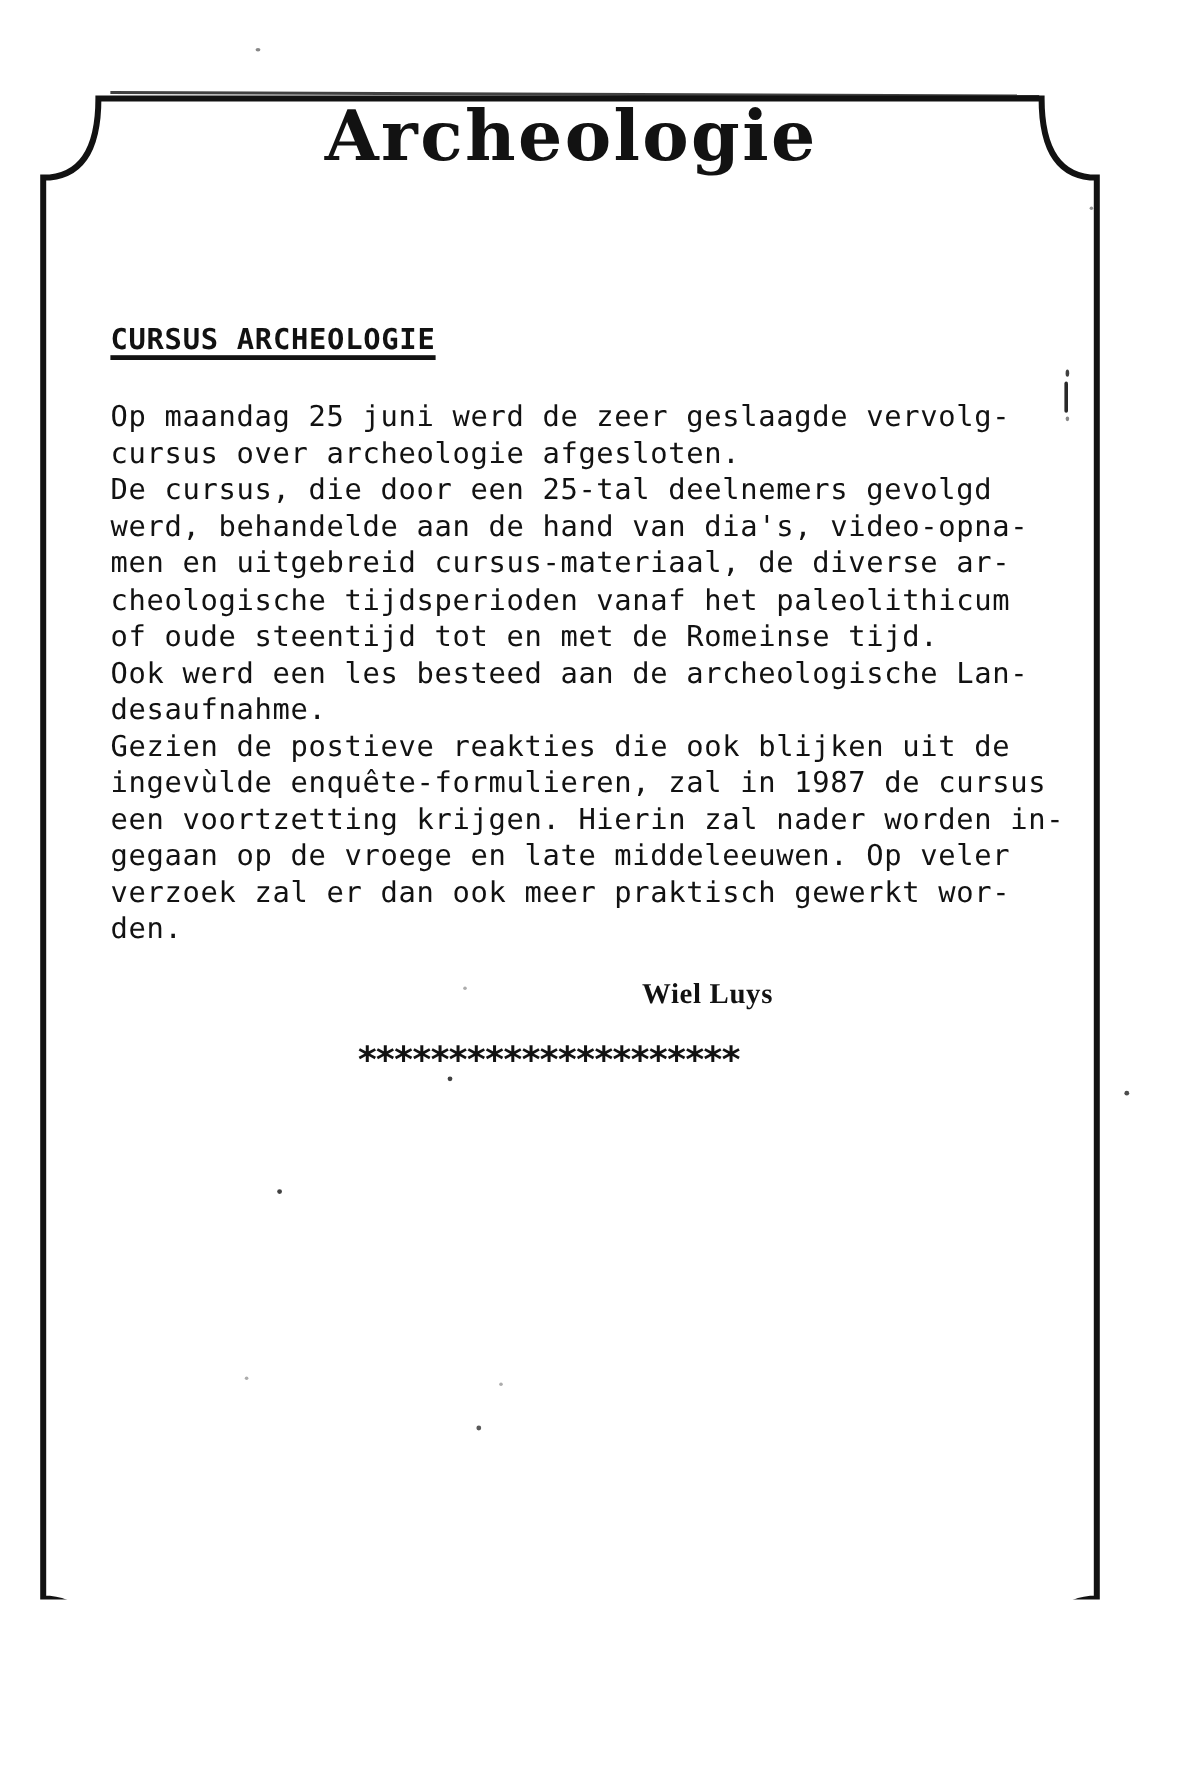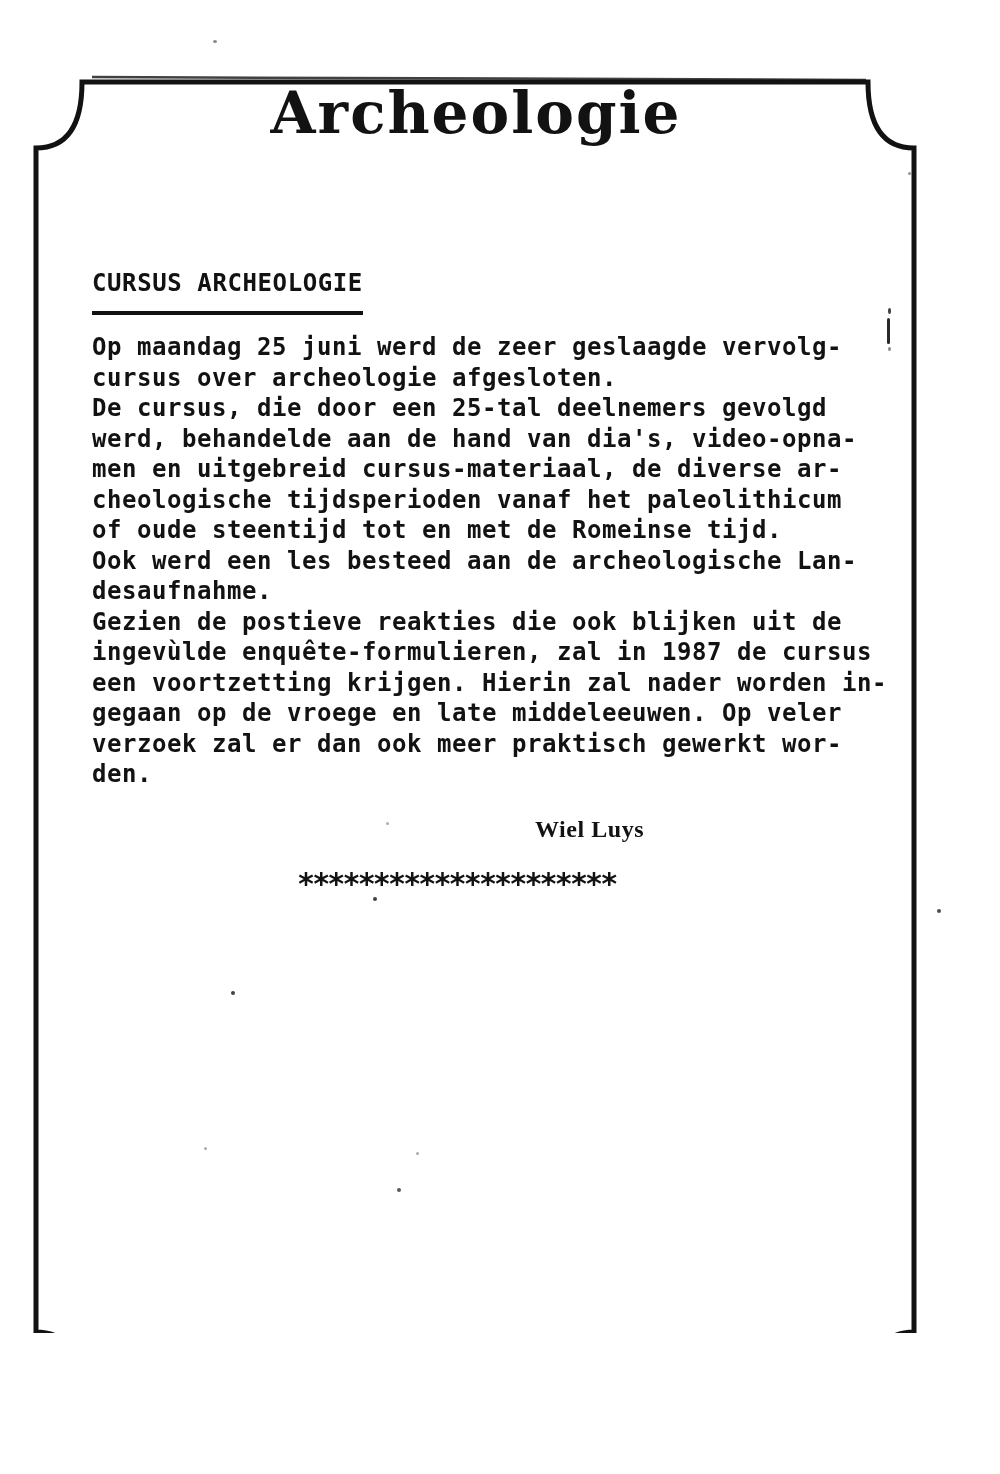--- a/index.html
+++ b/index.html
@@ -43,29 +43,29 @@
   .heading {
     position: absolute;
     left: 92px;
     top: 271px;
     margin: 0;
     font-family: "DejaVu Sans Mono", monospace;
     font-weight: bold;
     font-size: 24px;
     line-height: 1;
     letter-spacing: 0.6px;
-    padding-bottom: 16px;
+    padding-bottom: 1px;
     border-bottom: 4px solid var(--ink, #121212);
   }
 
   .body-text {
     position: absolute;
     left: 92px;
     top: 332px;
-    font-weight: bold;
+    font-weight: normal;
     font-size: 24px;
     line-height: 30.5px;
     letter-spacing: 0.55px;
     white-space: pre;
   }
 
   .signature {
     position: absolute;
     left: 535px;
     top: 817px;

